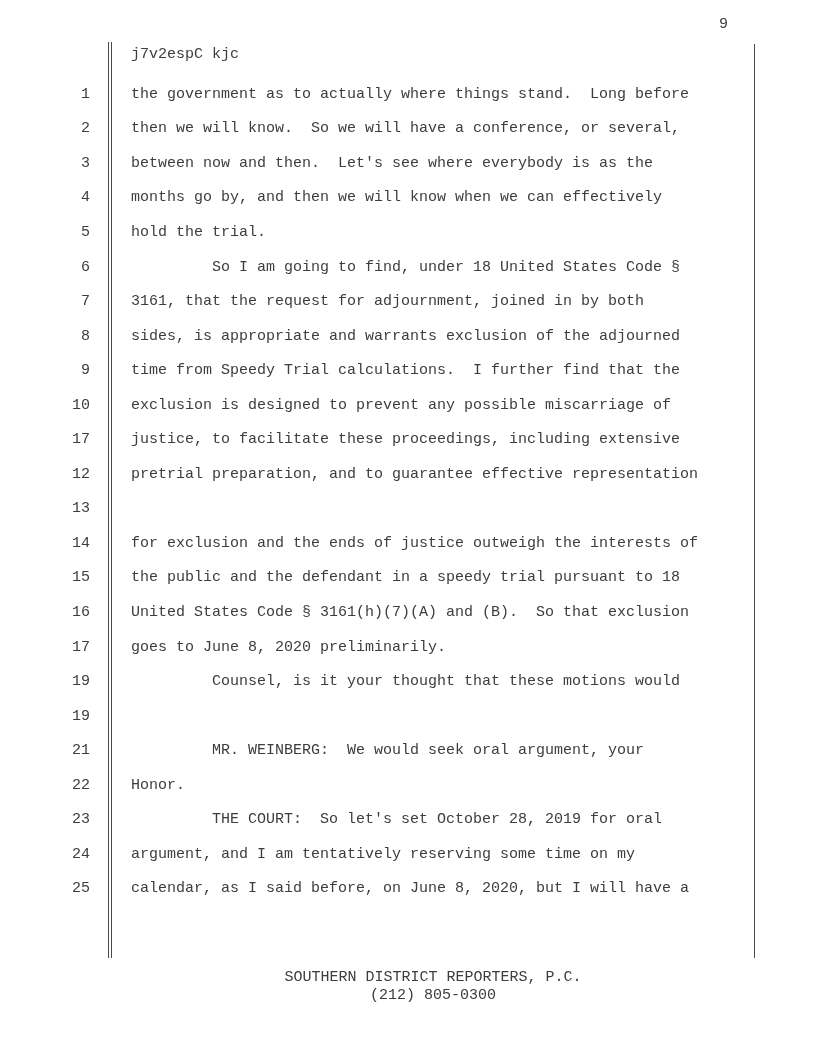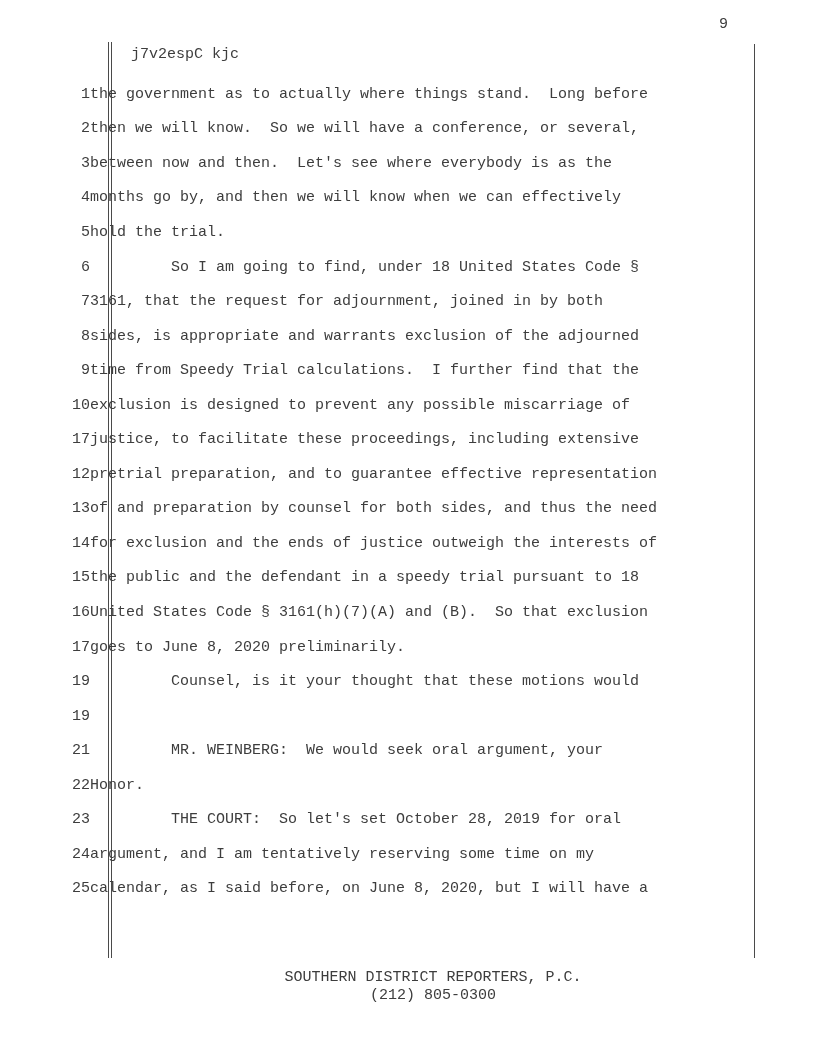--- a/index.html
+++ b/index.html
@@ -61,20 +61,21 @@
     height: 34.56px;
     align-items: center;
   }
   .num {
     width: 90px;
     flex: 0 0 90px;
     text-align: right;
     white-space: pre;
   }
   .txt {
+    margin-left: 41px;
     white-space: pre;
   }
   .footer {
     position: absolute;
     top: 969px;
     left: 0;
     width: 866px;
     text-align: center;
     line-height: 17.5px;
   }
@@ -148,21 +149,20 @@
       <span class="txt">justice, to facilitate these proceedings, including extensive</span>
     </div>
 
     <div class="row">
       <span class="num">12</span>
       <span class="txt">pretrial preparation, and to guarantee effective representation</span>
     </div>
 
     <div class="row">
       <span class="num">13</span>
-      <span class="txt">of and preparation by counsel for both sides, and thus the need</span>
     </div>
 
     <div class="row">
       <span class="num">14</span>
       <span class="txt">for exclusion and the ends of justice outweigh the interests of</span>
     </div>
 
     <div class="row">
       <span class="num">15</span>
       <span class="txt">the public and the defendant in a speedy trial pursuant to 18</span>

